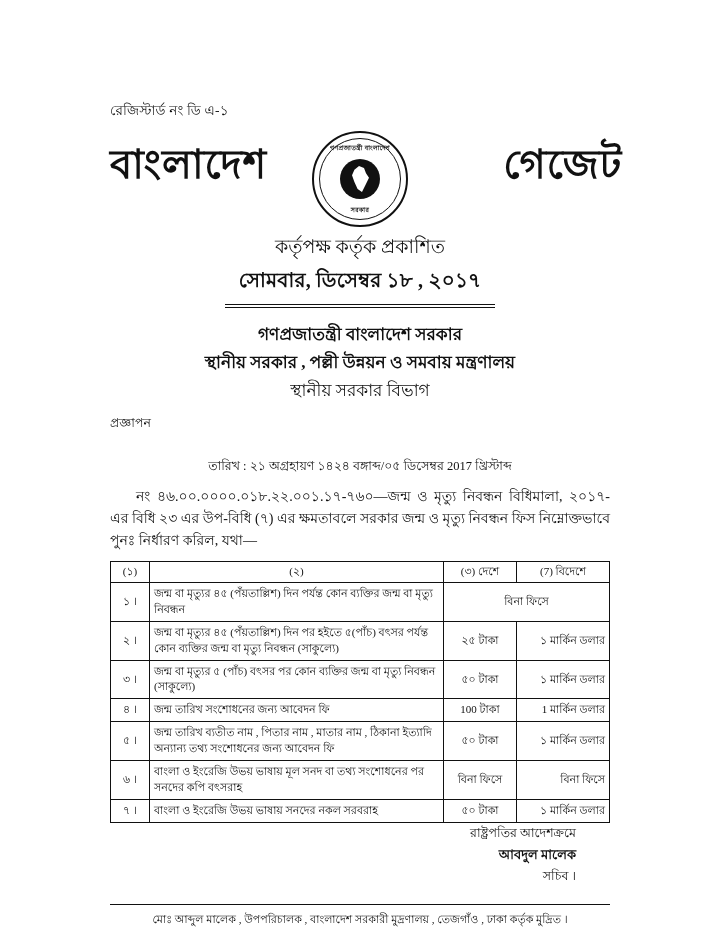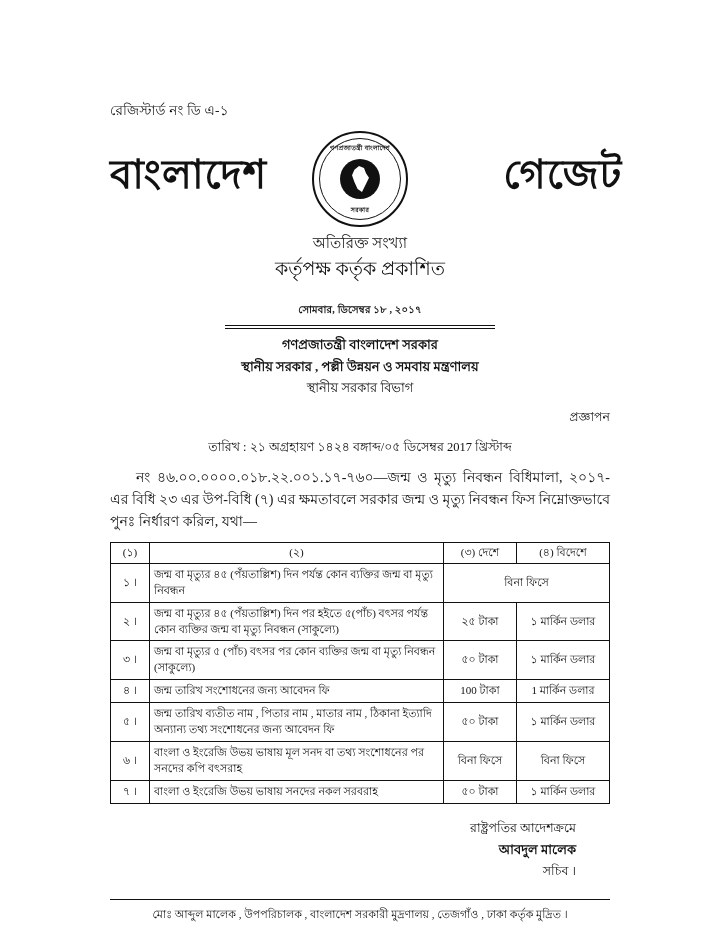--- a/index.html
+++ b/index.html
@@ -26,21 +26,21 @@
     letter-spacing: 0.2px;
     margin-bottom: 6px;
   }
   .masthead {
     position: relative;
     height: 96px;
     margin-top: 8px;
   }
   .masthead-title {
     position: absolute;
-    top: 24px;
+    top: 14px;
     left: 0;
     right: 0;
     text-align: center;
     font-size: 40px;
     font-weight: bold;
     letter-spacing: 1px;
     line-height: 1;
   }
   .masthead-title .word-left { margin-right: 118px; }
   .masthead-title .word-right { margin-left: 118px; }
@@ -97,57 +97,57 @@
   .sub-center {
     text-align: center;
     font-size: 15px;
     line-height: 1.45;
     margin-top: 6px;
   }
   .sub-center .l2 { font-size: 19px; }
 
   .date-line {
     text-align: center;
-    font-size: 10px;
+    font-size: 20px;
     font-weight: bold;
-    margin-top: 20px;
+    margin-top: 4px;
     letter-spacing: 0.2px;
   }
   .rule-wrap {
     margin: 6px auto 0 auto;
     width: 270px;
     border-top: 1px solid #111;
     position: relative;
     height: 4px;
   }
   .rule-wrap:after {
     content: "";
     position: absolute;
     left: 0; right: 0;
     top: 2px;
     border-top: 1px solid #111;
   }
 
   .gov-block {
     text-align: center;
-    margin-top: 4px;
-    font-size: 13px;
+    margin-top: 12px;
+    font-size: 17px;
     line-height: 1.65;
   }
   .gov-block .b { font-weight: bold; }
 
   .notice-word {
-    text-align: right;
+    text-align: left;
     font-size: 12.5px;
     margin-top: 9px;
   }
   .date-bn {
     text-align: center;
     font-size: 12.5px;
-    margin-top: 10px;
+    margin-top: 23px;
   }
   .body-para {
     font-size: 14px;
     line-height: 1.6;
     margin-top: 9px;
     text-align: justify;
   }
   .body-para .indent { display: inline-block; width: 26px; }
 
   table.fee {
@@ -163,32 +163,31 @@
     line-height: 1.45;
   }
   table.fee thead th {
     text-align: center;
     font-weight: normal;
     padding: 2px 4px;
   }
   td.c-sl { width: 30px; text-align: center; }
   td.c-desc { text-align: left; }
   td.c-local { width: 64px; text-align: center; }
-  td.c-foreign { width: 84px; text-align: center; }
+  td.c-foreign { width: 84px; text-align: right; }
   th.h-sl { width: 30px; }
   th.h-local { width: 64px; }
   th.h-foreign { width: 84px; }
 
   .clause2 {
     font-size: 12.5px;
     margin-top: 10px;
     text-align: center;
   }
   .sign-block {
-    margin-top: 14px;
     text-align: right;
     font-size: 12.5px;
     line-height: 1.7;
     padding-right: 34px;
   }
   .sign-block .name { font-weight: bold; font-size: 13px; }
 
   .footer-rule {
     margin-top: 16px;
     border-top: 1px solid #111;
@@ -216,21 +215,20 @@
         <div class="map"></div>
       </div>
       <div class="seal-bottom">সরকার</div>
     </div>
     <div class="masthead-title">
       <span class="word-left">বাংলাদেশ</span><span class="word-right">গেজেট</span>
     </div>
   </div>
 
   <div class="sub-center">
-    <div class="l1">অতিরিক্ত সংখ্যা</div>
     <div class="l2">কর্তৃপক্ষ কর্তৃক প্রকাশিত</div>
   </div>
 
   <div class="date-line">সোমবার, ডিসেম্বর ১৮ , ২০১৭</div>
   <div class="rule-wrap"></div>
 
   <div class="gov-block">
     <div class="b">গণপ্রজাতন্ত্রী বাংলাদেশ সরকার</div>
     <div class="b">স্থানীয় সরকার , পল্লী উন্নয়ন ও সমবায় মন্ত্রণালয়</div>
     <div>স্থানীয় সরকার বিভাগ</div>
@@ -240,21 +238,21 @@
   <div class="date-bn">তারিখ : ২১ অগ্রহায়ণ ১৪২৪ বঙ্গাব্দ/০৫ ডিসেম্বর 2017 খ্রিস্টাব্দ</div>
 
   <div class="body-para"><span class="indent"></span><span>নং ৪৬.০০.০০০০.০১৮.২২.০০১.১৭-৭৬০—জন্ম ও মৃত্যু নিবন্ধন বিধিমালা, ২০১৭-এর বিধি ২৩ এর উপ-বিধি (৭) এর ক্ষমতাবলে সরকার জন্ম ও মৃত্যু নিবন্ধন ফিস নিম্নোক্তভাবে পুনঃ নির্ধারণ করিল, যথা—</span></div>
 
   <table class="fee">
     <thead>
       <tr>
         <th class="h-sl">(১)</th>
         <th>(২)</th>
         <th class="h-local">(৩)  দেশে</th>
-        <th class="h-foreign">(৪) বিদেশে</th>
+        <th class="h-foreign">(7) বিদেশে</th>
       </tr>
     </thead>
     <tbody>
       <tr>
         <td class="c-sl">১ ।</td>
         <td class="c-desc">জন্ম বা মৃত্যুর ৪৫ (পঁয়তাল্লিশ) দিন পর্যন্ত কোন ব্যক্তির জন্ম বা মৃত্যু নিবন্ধন</td>
         <td class="c-local" colspan="2">বিনা ফিসে</td>
       </tr>
       <tr>
         <td class="c-sl">২ ।</td>

